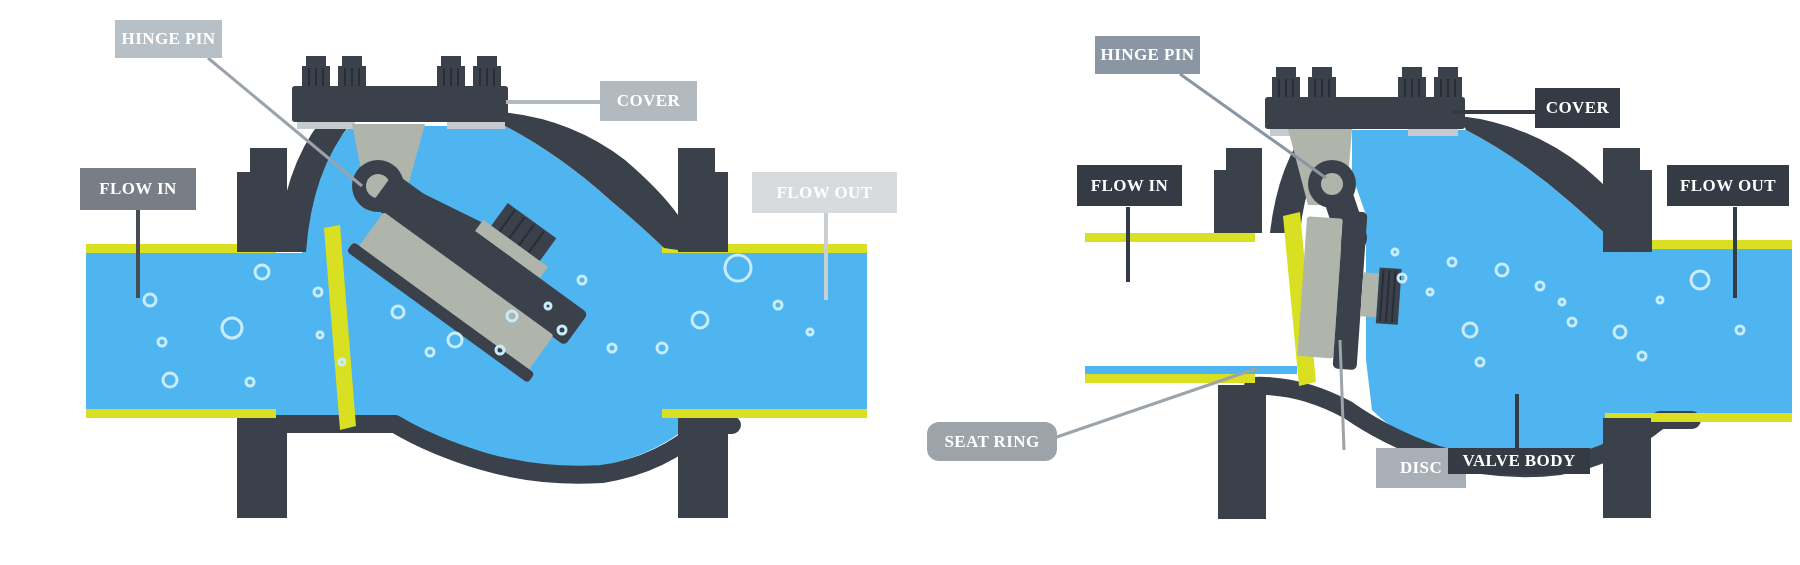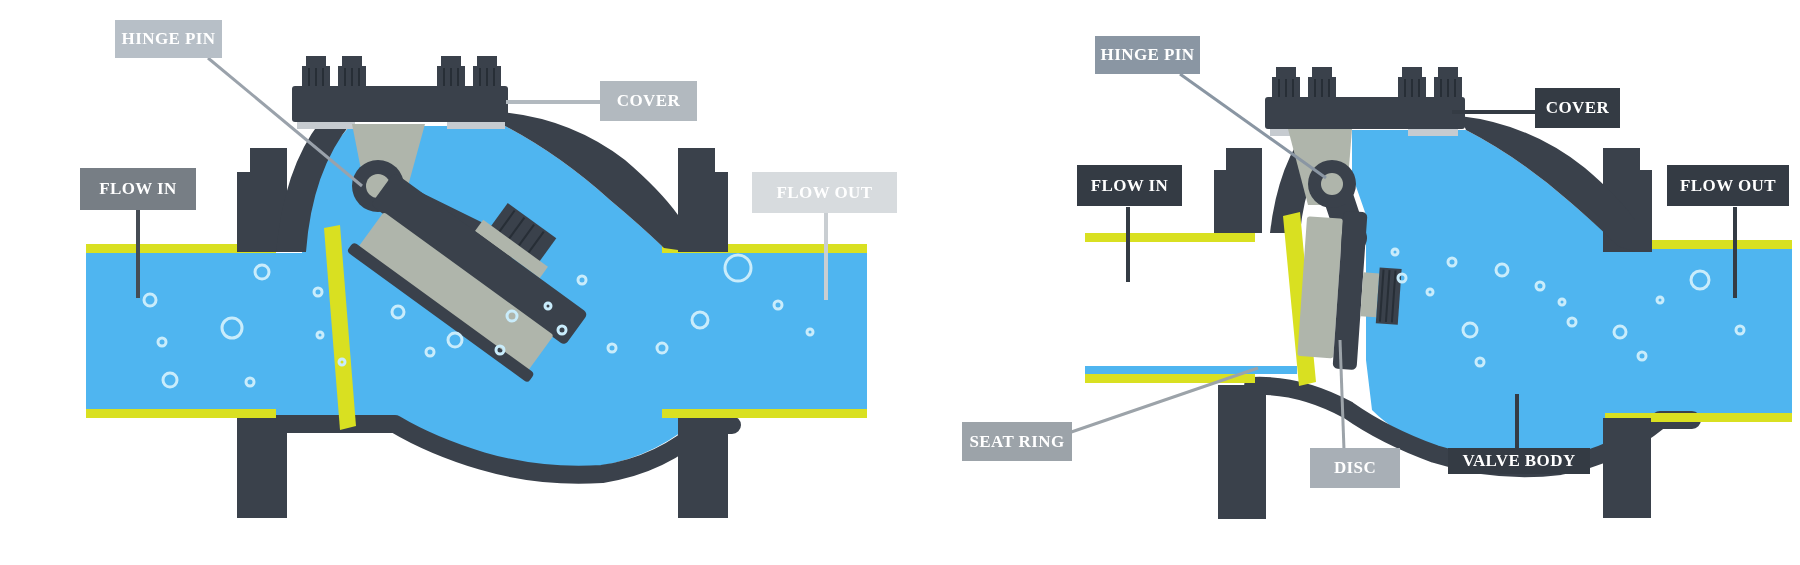--- a/index.html
+++ b/index.html
@@ -233,19 +233,19 @@
 <div class="label" style="left:752px;top:172px;width:145px;height:41px;background:var(--label-flowout-left);">FLOW OUT</div>
 
 <div class="label" style="left:1095px;top:36px;width:105px;height:38px;background:var(--label-hinge-right);">HINGE PIN</div>
 
 <div class="label" style="left:1535px;top:88px;width:85px;height:40px;background:var(--dark-label);">COVER</div>
 
 <div class="label" style="left:1077px;top:165px;width:105px;height:41px;background:var(--dark-label);">FLOW IN</div>
 
 <div class="label" style="left:1667px;top:165px;width:122px;height:41px;background:var(--dark-label);">FLOW OUT</div>
 
-<div class="label" style="left:962px;top:422px;width:110px;height:39px;background:var(--label-seat-right);">SEAT RING</div>
-
-<div class="label" style="left:1310px;top:448px;width:90px;height:40px;background:var(--label-disc-right);">DISC</div>
+<div class="label" style="left:927px;top:422px;width:130px;height:39px;background:var(--label-seat-right);border-radius:12px;">SEAT RING</div>
+
+<div class="label" style="left:1376px;top:448px;width:90px;height:40px;background:var(--label-disc-right);">DISC</div>
 
 <div class="label" style="left:1448px;top:448px;width:142px;height:26px;background:var(--dark-label);">VALVE BODY</div>
 
 </div>
 
 </body></html>

